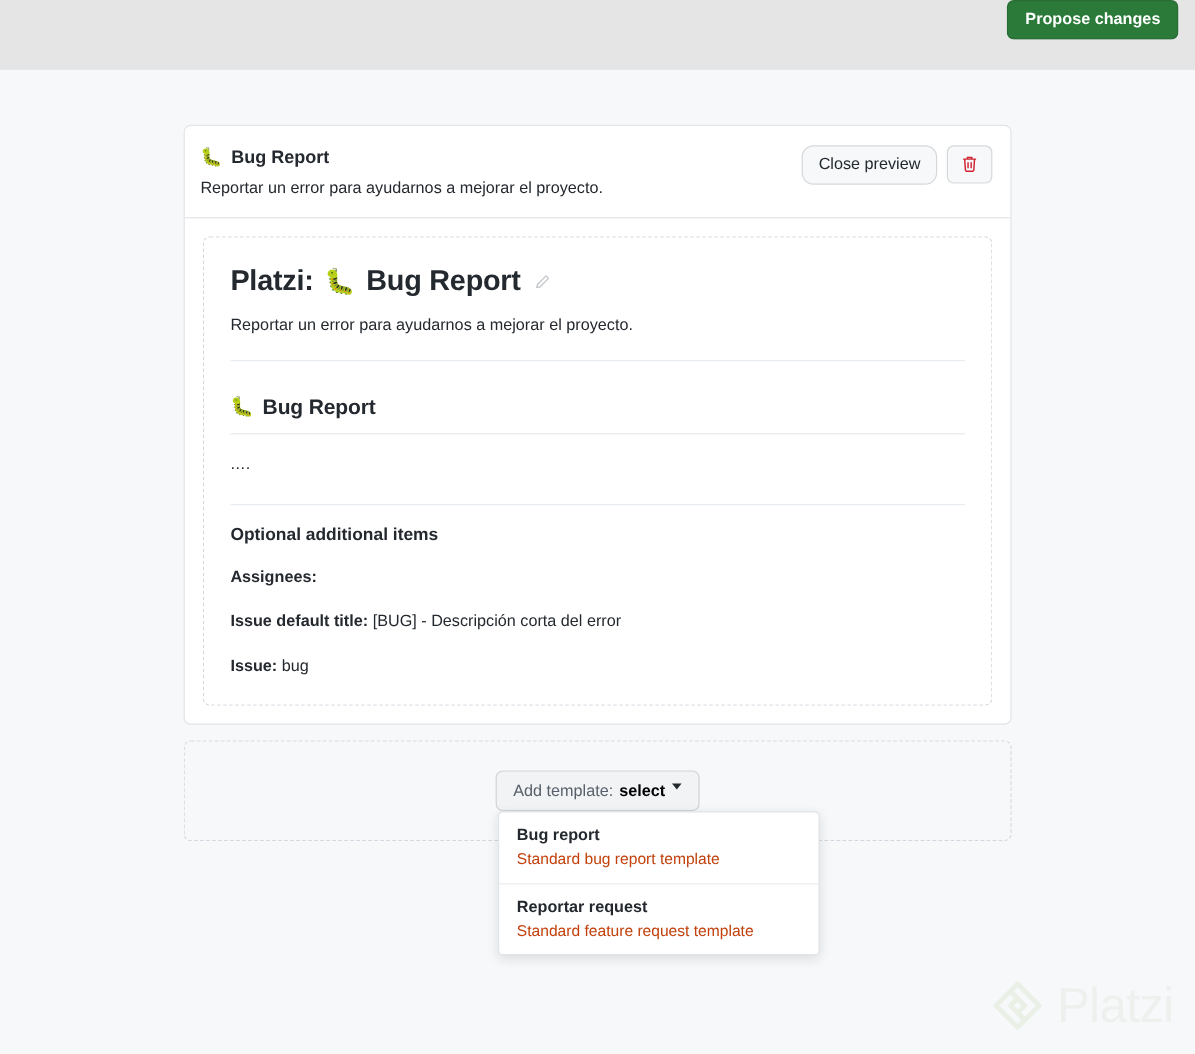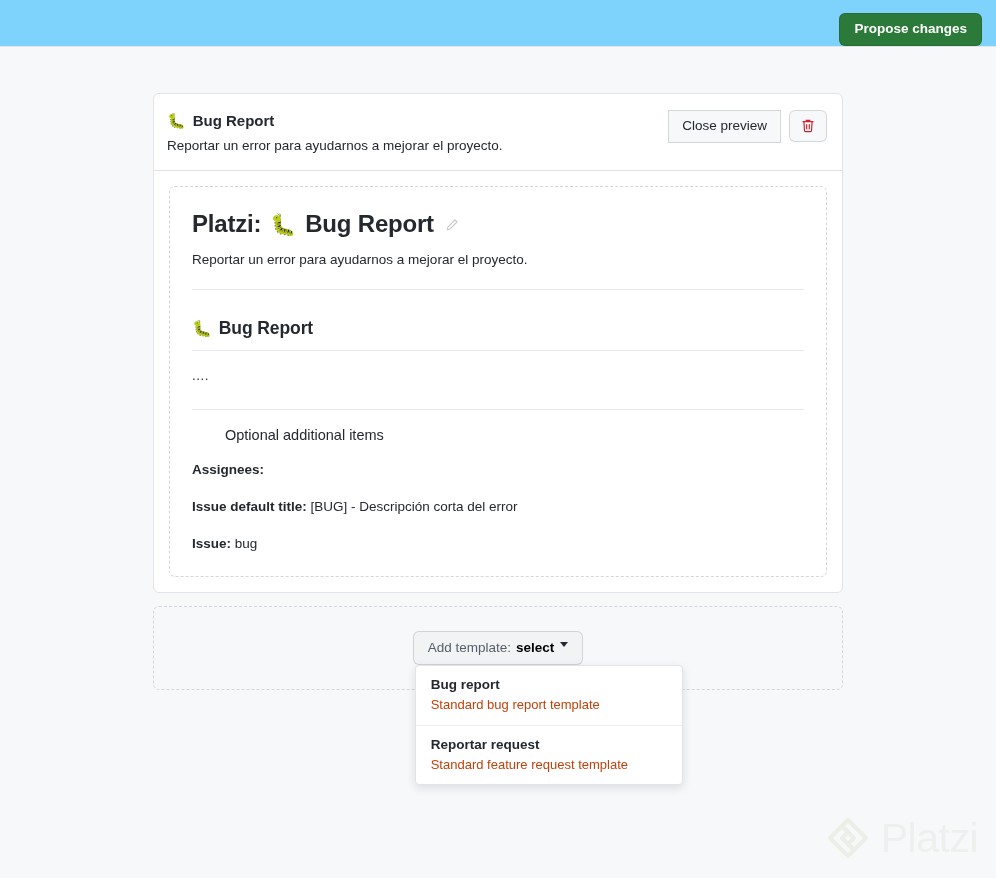--- a/index.html
+++ b/index.html
@@ -13,25 +13,25 @@
   body {
     font-family: "Liberation Sans", "DejaVu Sans", sans-serif;
     background: #f6f8fa;
     color: #24292f;
     font-size: 14px;
     position: relative;
   }
 
   
   .topbar {
-    height: 47px;
-    background: #7dd3fc;
+    height: 58px;
+    background: #e5e5e5;
     border-bottom: 1px solid #e1e4e8;
     display: flex;
-    align-items: flex-end;
+    align-items: flex-start;
     justify-content: flex-end;
     padding: 0 14px;
     position: relative;
     z-index: 2;
   }
 
   .btn-propose {
     background: #2b7a39;
     color: #ffffff;
     border: 1px solid rgba(27,31,35,0.15);
@@ -93,21 +93,21 @@
   .tmpl-head-actions {
     display: flex;
     align-items: center;
     gap: 8px;
     flex-shrink: 0;
   }
 
   .btn-light {
     background: #f6f8fa;
     border: 1px solid rgba(27,31,35,0.15);
-    border-radius: 0;
+    border-radius: 10px;
     font-size: 13.5px;
     color: #24292f;
     padding: 6px 13px;
     cursor: pointer;
     font-family: inherit;
     line-height: 1.4;
     white-space: nowrap;
   }
 
   .btn-icon {
@@ -188,24 +188,23 @@
   }
 
   .rule-mid {
     border: 0;
     border-top: 1px solid #e7eaee;
     margin: 26px 0 0 0;
   }
 
   .opt-title {
     font-size: 14.5px;
-    font-weight: 400;
+    font-weight: 700;
     color: #24292f;
     margin-top: 17px;
-    margin-left: 33px;
   }
 
   .meta-line {
     font-size: 13.5px;
     color: #24292f;
     margin-top: 18px;
     line-height: 1.4;
   }
   .meta-line b { font-weight: 700; }
   .meta-line span { font-weight: 400; }

